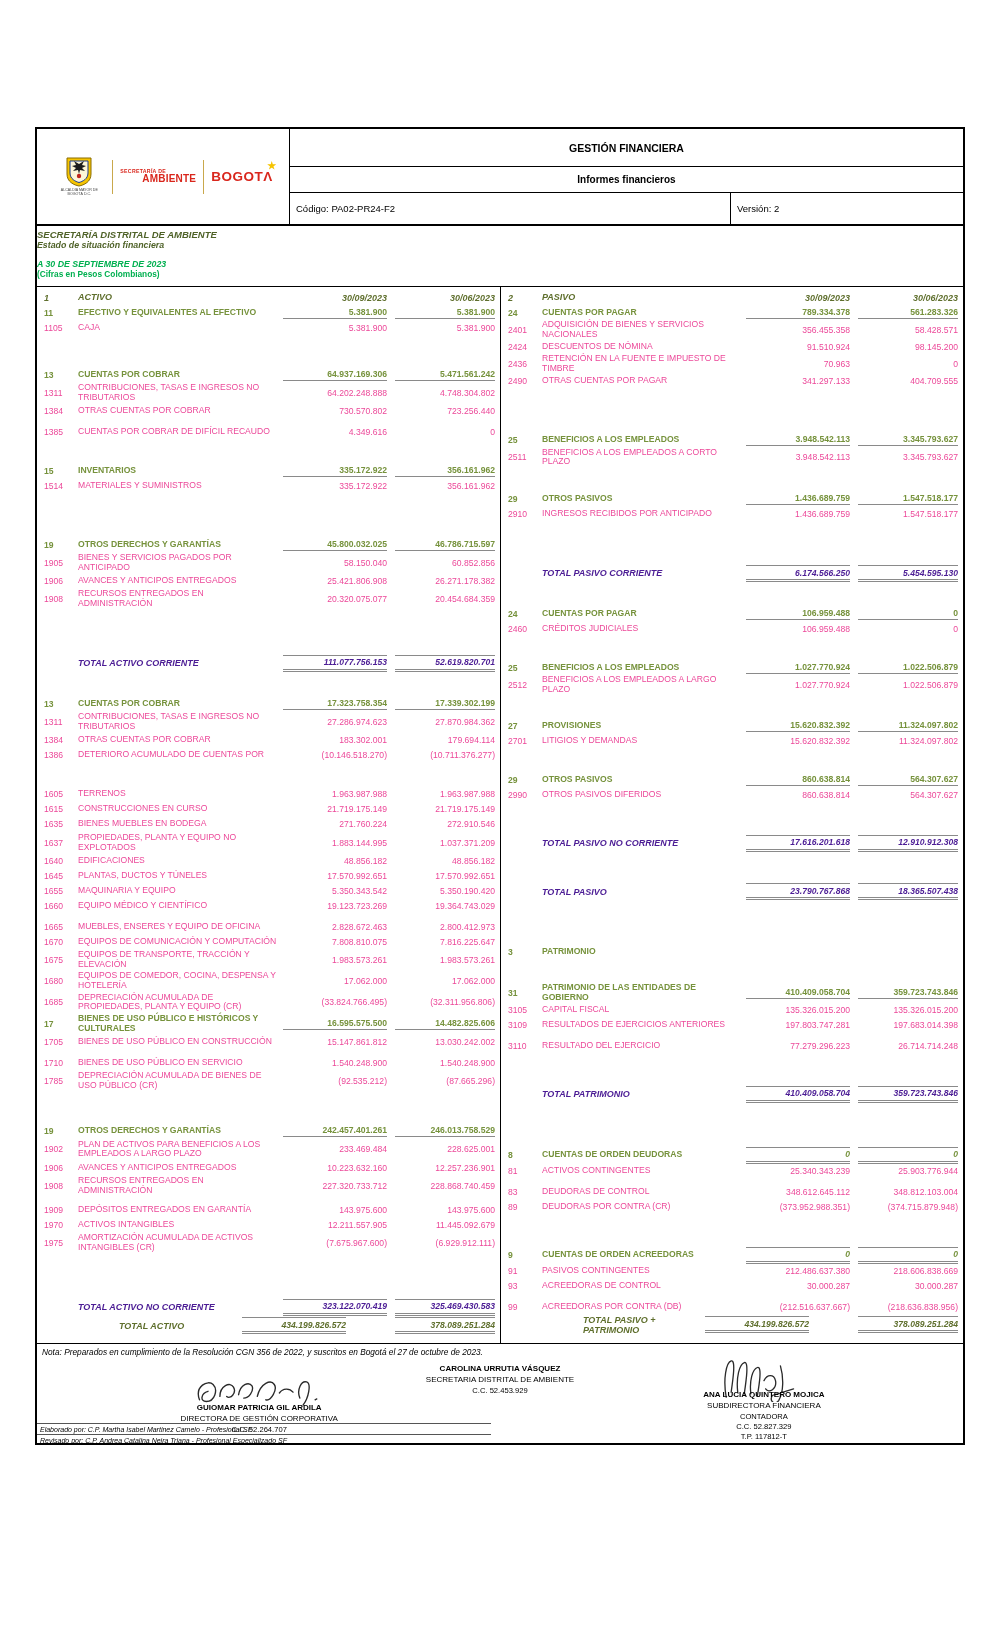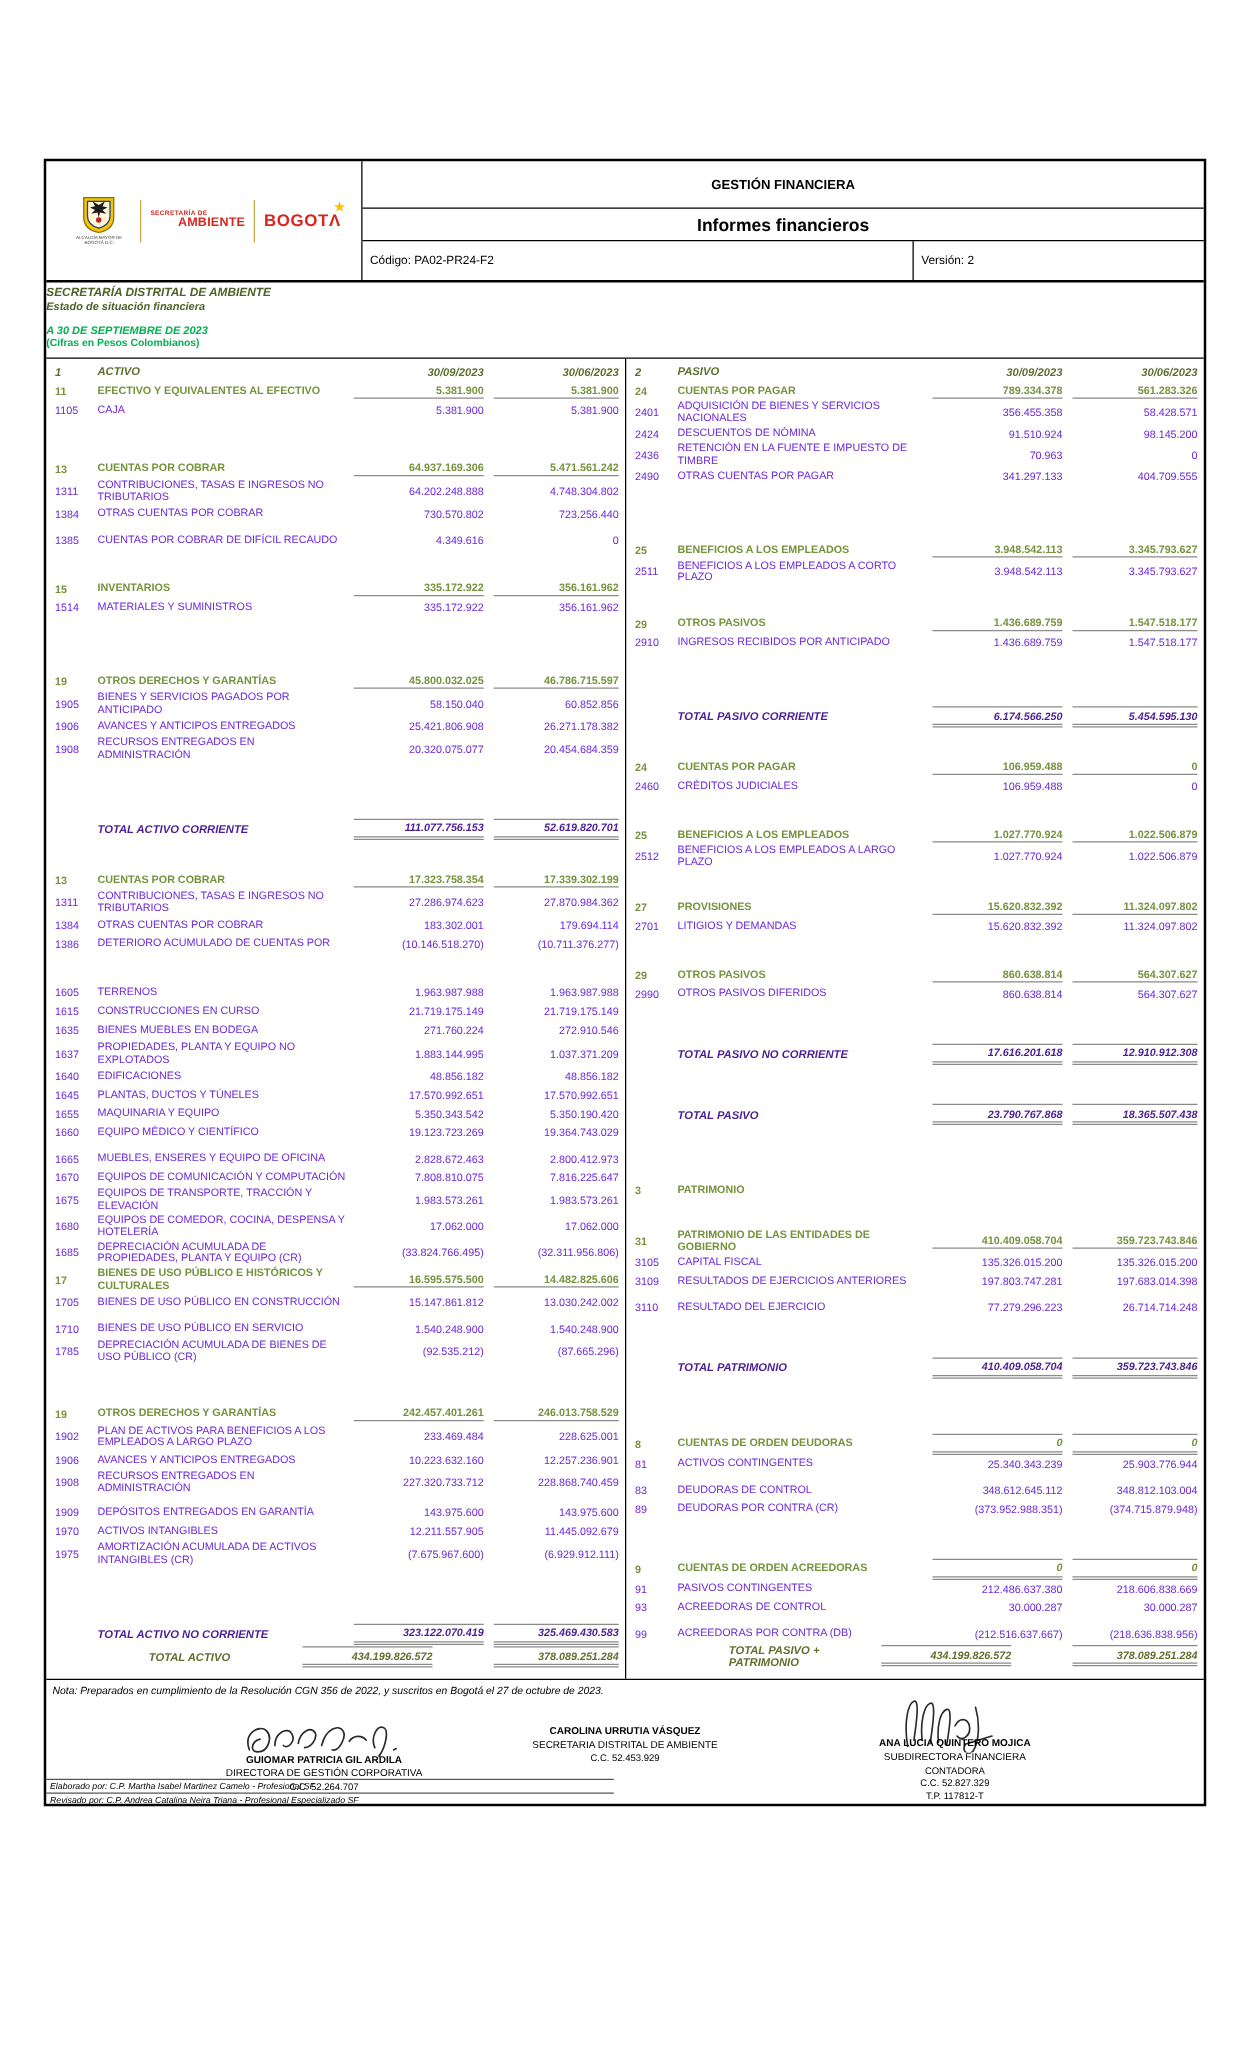--- a/index.html
+++ b/index.html
@@ -18,21 +18,21 @@
   .logo-div{width:1px;height:34px;background:#c9a84c;}
   .logo-sec{display:flex;flex-direction:column;align-items:flex-start;line-height:1.05;}
   .logo-sec .s1{font-size:5.2px;color:#D9261C;font-weight:bold;letter-spacing:.3px;}
   .logo-sec .s2{font-size:10px;color:#D9261C;font-weight:bold;letter-spacing:.2px;margin-left:22px;}
   .logo-bog{position:relative;font-size:13.5px;font-weight:bold;color:#D9261C;letter-spacing:.5px;}
   .logo-bog .lam{color:#D9261C;}
   .logo-star{position:absolute;top:-9px;right:-4px;color:#F6C400;font-size:10px;font-style:normal;}
   .h-title{grid-row:1;grid-column:2/4;display:flex;align-items:center;justify-content:center;
            font-weight:bold;font-size:10.5px;border-bottom:1.5px solid #000;}
   .h-sub{grid-row:2;grid-column:2/4;display:flex;align-items:center;justify-content:center;
-         font-weight:bold;font-size:14px;border-bottom:1.5px solid #000;text-align:right;}
+         font-weight:bold;font-size:10px;border-bottom:1.5px solid #000;text-align:right;}
   .h-code{grid-row:3;grid-column:2;display:flex;align-items:center;padding-left:6px;font-size:9.5px;}
   .h-ver{grid-row:3;grid-column:3;display:flex;align-items:center;padding-left:6px;font-size:9.5px;
          border-left:1.5px solid #000;}
 
   
   .doc-title{height:60px;padding-top:3px;box-sizing:border-box;}
   .dt1{font-size:9.5px;font-weight:bold;font-style:italic;color:#4f6228;}
   .dt2{font-size:8.8px;font-weight:bold;font-style:italic;color:#4f6228;}
   .dt3{font-size:8.8px;font-weight:bold;font-style:italic;color:#00B050;margin-top:9px;}
   .dt4{font-size:8.3px;font-weight:bold;color:#00B050;}
@@ -49,21 +49,21 @@
   .c-label{flex:1;font-size:8.6px;padding-right:6px;line-height:1.15;}
   .c-v1{width:104px;flex:none;text-align:right;font-size:8.6px;}
   .c-v2{width:100px;flex:none;text-align:right;font-size:8.6px;margin-left:8px;}
 
   .row-colhead{color:#5f6f2d;font-weight:bold;font-style:italic;}
   .row-colhead .c-code,.row-colhead .c-label,.row-colhead .c-v1,.row-colhead .c-v2{font-size:9px;}
 
   .row-section{color:#76923C;font-weight:bold;}
   .row-section .c-v1,.row-section .c-v2{border-bottom:1.5px solid #8a8a8a;padding-bottom:1px;}
 
-  .row-item{color:#6d28d9;}
+  .row-item{color:#ec4899;}
 
   .row-total{color:#4c1d95;font-weight:bold;font-style:italic;justify-content:flex-end;}
   .row-total .c-v1,.row-total .c-v2,
   .row-final .c-v1,.row-final .c-v2{border-top:1px solid #8a8a8a;border-bottom:3px double #8a8a8a;
       padding:1.5px 0;}
   .row-total .c-label,.row-final .c-label{font-size:9px;}
 
   .row-final{color:#5f6f2d;font-weight:bold;font-style:italic;margin-top:auto;gap:41px;}
 
   .row-order{color:#76923C;font-weight:bold;}
@@ -76,21 +76,21 @@
   .row-spacer-sm{height:6px;}
   .row-spacer-lg{height:24px;}
   .row-spacer-xl{height:32px;}
   .row-spacer-xxl{height:44px;}
 
   
   .note-row{height:18px;box-sizing:border-box;padding:3px 5px 0 5px;
             font-size:8.3px;font-style:italic;}
   .sig-area{position:relative;height:83px;}
   .sig-block{position:absolute;text-align:center;font-size:8px;line-height:1.35;}
-  .sig-center{left:35%;width:30%;top:18px;}
+  .sig-center{left:35%;width:30%;top:2px;}
   .sig-left{left:9%;width:30%;top:14px;}
   .sig-right{left:63%;width:31%;top:-6px;}
   .sig-name{font-weight:bold;font-size:8px;}
   .sig-role{font-weight:normal;font-size:8px;}
   .sig-plain{font-size:7.6px;}
   .sig-svg{display:block;margin:0 auto -7px auto;}
   .sig-svg.rightsig{margin-bottom:-12px;}
   .foot-lines{position:absolute;left:0;bottom:0;width:49%;}
   .foot-line{border-top:0.7px solid #555;font-size:7px;font-style:italic;
              padding:1.5px 0 1.5px 3px;}

